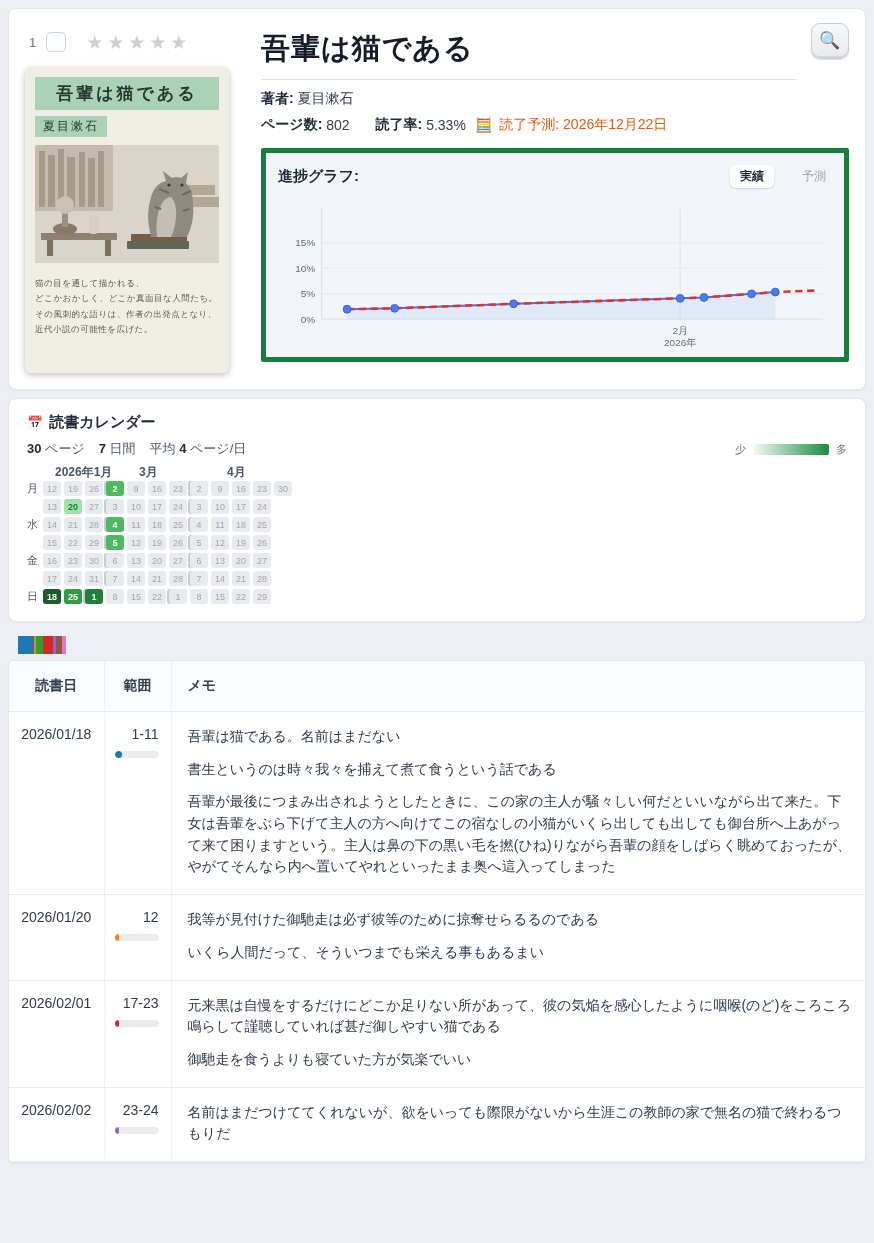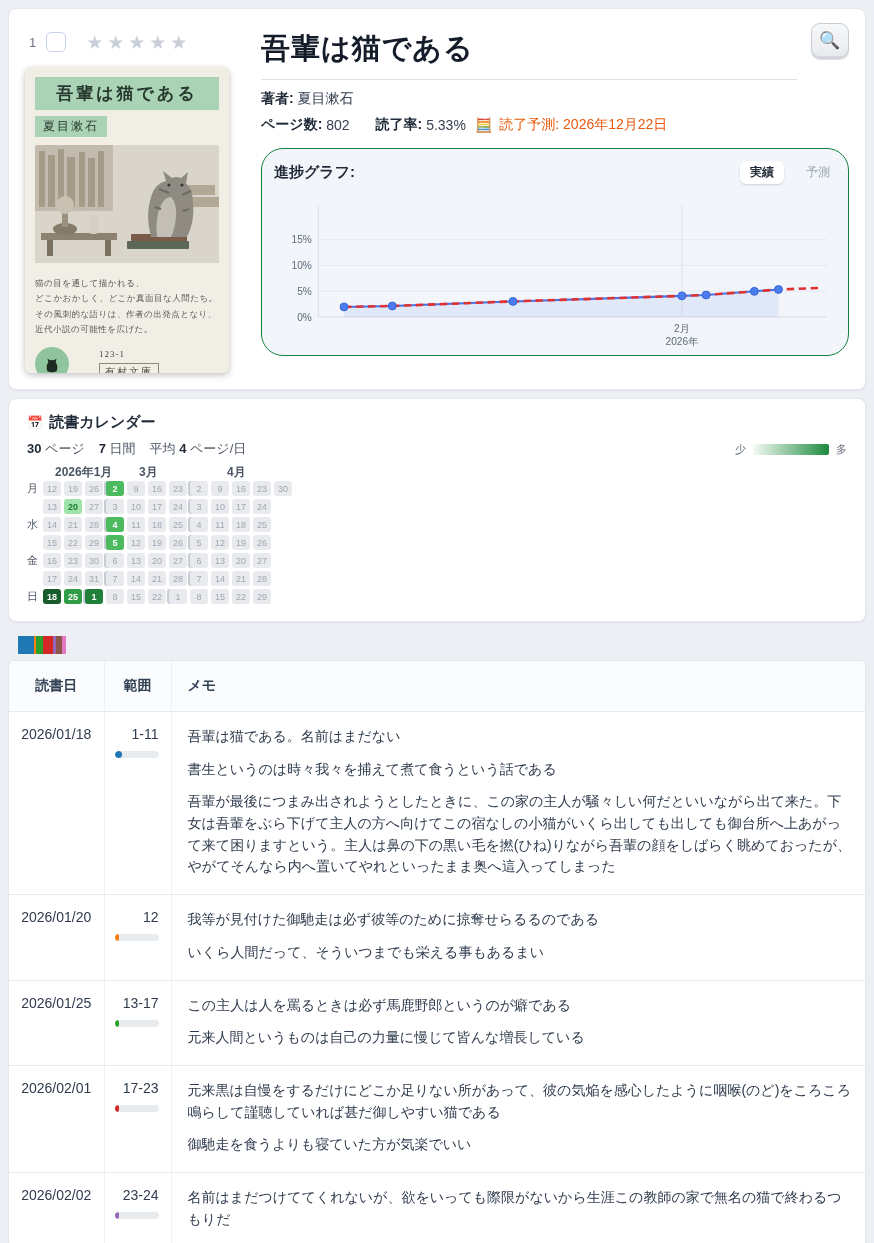--- a/index.html
+++ b/index.html
@@ -31,24 +31,24 @@
   .book-title { font-size:29px; font-weight:800; color:#141c29; letter-spacing:1px; padding-top:6px; }
   .search-btn { width:38px; height:36px; border-radius:9px; border:1px solid #c8cdd4; background:linear-gradient(#f7f8f9,#e7eaee); box-shadow:inset 0 -2px 0 rgba(0,0,0,.08), 0 1px 1px rgba(0,0,0,.12); font-size:17px; cursor:pointer; line-height:34px; text-align:center; }
   .title-hr { border:none; border-top:1px solid #dde2ea; margin:10px 52px 10px 0; }
   .author-line { font-size:14px; color:#374151; margin-bottom:8px; }
   .author-line b, .stats-line b { color:#1f2937; }
   .stats-line { font-size:14px; color:#374151; display:flex; align-items:center; flex-wrap:wrap; }
   .stats-line .gap { width:26px; }
   .forecast { color:#e8590c; margin-left:6px; }
   .forecast-icon { margin-left:10px; font-size:14px; }
 
-  .graph-card { margin-top:14px; background:#f2f5fa; border:1px solid #15803d; border-radius:22px; padding:12px 12px 6px 12px; }
+  .graph-card { margin-top:14px; background:#f2f5fa; border:5px solid #15803d; border-radius:2px; padding:12px 12px 6px 12px; }
   .graph-head { display:flex; justify-content:space-between; align-items:center; }
   .graph-label { font-size:15px; font-weight:bold; color:#1f2937; }
-  .toggle { display:flex; align-items:center; gap:16px; }
+  .toggle { display:flex; align-items:center; gap:22px; }
   .tab-actual { background:#fff; border-radius:6px; padding:3px 10px; font-size:12px; font-weight:bold; color:#1f2937; box-shadow:0 1px 2px rgba(0,0,0,.15); cursor:pointer; }
   .tab-pred { padding:3px 6px; font-size:12px; color:#9aa4b2; cursor:pointer;font-family:Liberation Mono, monospace; }
   .chart-wrap { margin-top:4px; }
   .chart-wrap svg { width:100%; height:auto; display:block; }
 
   
   .cal-card { margin-top:8px; padding:14px 18px 14px 18px; min-height:186px; }
   .cal-title { font-size:15px; font-weight:bold; color:#1f2937; }
   .cal-title .ico { font-size:13px; margin-right:6px; }
   .cal-statrow { display:flex; justify-content:space-between; align-items:center; margin-top:8px; }
@@ -142,31 +142,20 @@
                 <circle cx="147" cy="40" r="1.6" fill="#3a3833"></circle>
             </g>
           </svg>
         </div>
         <div class="cover-blurb" id="cover-blurb">
             <div>猫の目を通して描かれる、</div>
             <div>どこかおかしく、どこか真面目な人間たち。</div>
             <div>その風刺的な語りは、作者の出発点となり、</div>
             <div>近代小説の可能性を広げた。</div>
           </div>
-        <div class="cover-foot">
-          <div class="pub-mark">
-            <svg viewBox="0 0 24 24" width="22" height="22">
-                <path d="M7 20 Q5 14 8 10 L7 6 L10 8 Q12 7 14 8 L17 6 L16 10 Q19 14 17 20 Q12 22 7 20 Z" fill="#1f2a22"></path>
-              </svg>
-          </div>
-          <div class="pub-texts">
-            <div class="pub-code">123-1</div>
-            <div class="pub-name">有村文庫</div>
-          </div>
-        </div>
       </div>
     </div>
 
     <div class="right-col">
       <div class="title-row">
         <h1 class="book-title">吾輩は猫である</h1>
         <button class="search-btn"><span>🔍</span></button>
       </div>
       <hr class="title-hr">
       <div class="author-line">
@@ -393,33 +382,20 @@
               <div class="range-bar">
                 <span style="background: rgb(255, 127, 14); width: 4px;"></span>
               </div>
             </td>
             <td class="c-memo">
               <p>我等が見付けた御馳走は必ず彼等のために掠奪せらるるのである</p>
               <p>いくら人間だって、そういつまでも栄える事もあるまい</p>
             </td>
           </tr>
           <tr>
-            <td class="c-date">2026/01/25</td>
-            <td class="c-range">
-              <div>13-17</div>
-              <div class="range-bar">
-                <span style="background: rgb(44, 160, 44); width: 4px;"></span>
-              </div>
-            </td>
-            <td class="c-memo">
-              <p>この主人は人を罵るときは必ず馬鹿野郎というのが癖である</p>
-              <p>元来人間というものは自己の力量に慢じて皆んな増長している</p>
-            </td>
-          </tr>
-          <tr>
             <td class="c-date">2026/02/01</td>
             <td class="c-range">
               <div>17-23</div>
               <div class="range-bar">
                 <span style="background: rgb(214, 39, 40); width: 4px;"></span>
               </div>
             </td>
             <td class="c-memo">
               <p>元来黒は自慢をするだけにどこか足りない所があって、彼の気焔を感心したように咽喉(のど)をころころ鳴らして謹聴していれば甚だ御しやすい猫である</p>
               <p>御馳走を食うよりも寝ていた方が気楽でいい</p>

